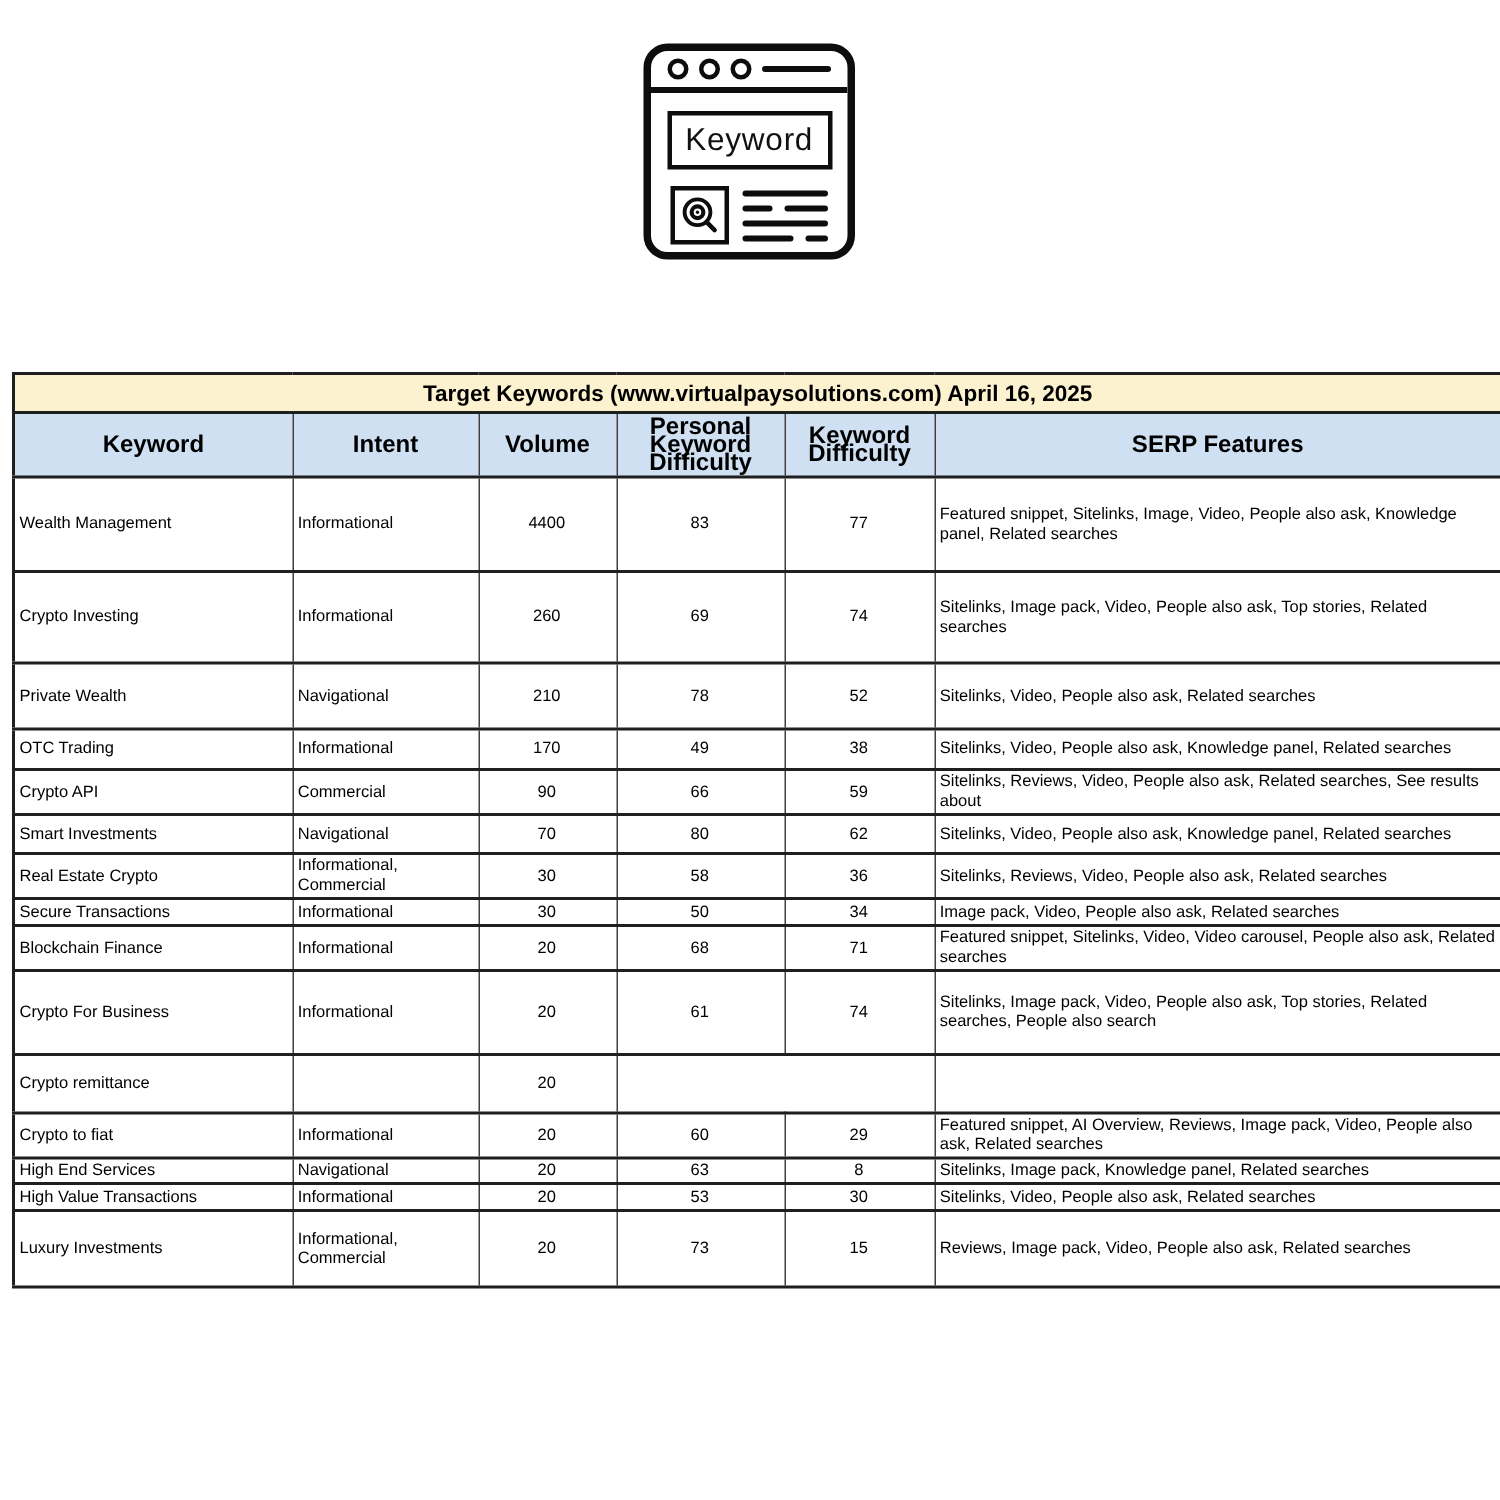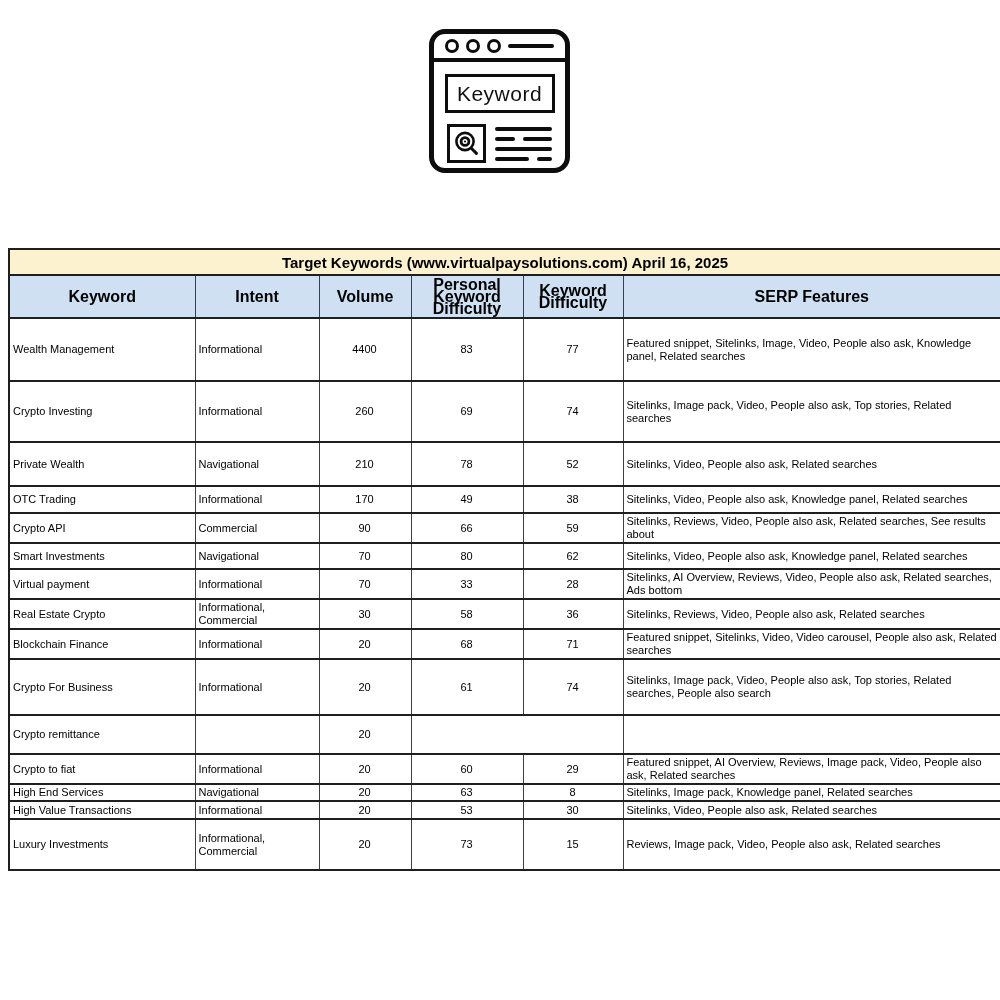--- a/index.html
+++ b/index.html
@@ -188,35 +188,35 @@
       </tr>
       <tr style="height: 26px;">
         <td class="txt">Smart Investments</td>
         <td class="txt">Navigational</td>
         <td class="num">70</td>
         <td class="num">80</td>
         <td class="num">62</td>
         <td class="txt">Sitelinks, Video, People also ask, Knowledge panel, Related searches</td>
       </tr>
       <tr style="height: 26px;">
-        <td class="txt">Virtual payment</td>
-        <td class="txt">Informational</td>
-        <td class="num">70</td>
-        <td class="num">33</td>
-        <td class="num">28</td>
-        <td class="txt">Sitelinks, AI Overview, Reviews, Video, People also ask, Related searches, Ads bottom</td>
-      </tr>
-      <tr style="height: 26px;">
         <td class="txt">Real Estate Crypto</td>
         <td class="txt">Informational, Commercial</td>
         <td class="num">30</td>
         <td class="num">58</td>
         <td class="num">36</td>
         <td class="txt">Sitelinks, Reviews, Video, People also ask, Related searches</td>
       </tr>
+      <tr style="height: 18px;">
+        <td class="txt">Secure Transactions</td>
+        <td class="txt">Informational</td>
+        <td class="num">30</td>
+        <td class="num">50</td>
+        <td class="num">34</td>
+        <td class="txt">Image pack, Video, People also ask, Related searches</td>
+      </tr>
       <tr style="height: 27px; padding-left: 28px;">
         <td class="txt">Blockchain Finance</td>
         <td class="txt">Informational</td>
         <td class="num">20</td>
         <td class="num">68</td>
         <td class="num">71</td>
         <td class="txt">Featured snippet, Sitelinks, Video, Video carousel, People also ask, Related searches</td>
       </tr>
       <tr style="height: 56px; padding-left: 28px;">
         <td class="txt">Crypto For Business</td>

